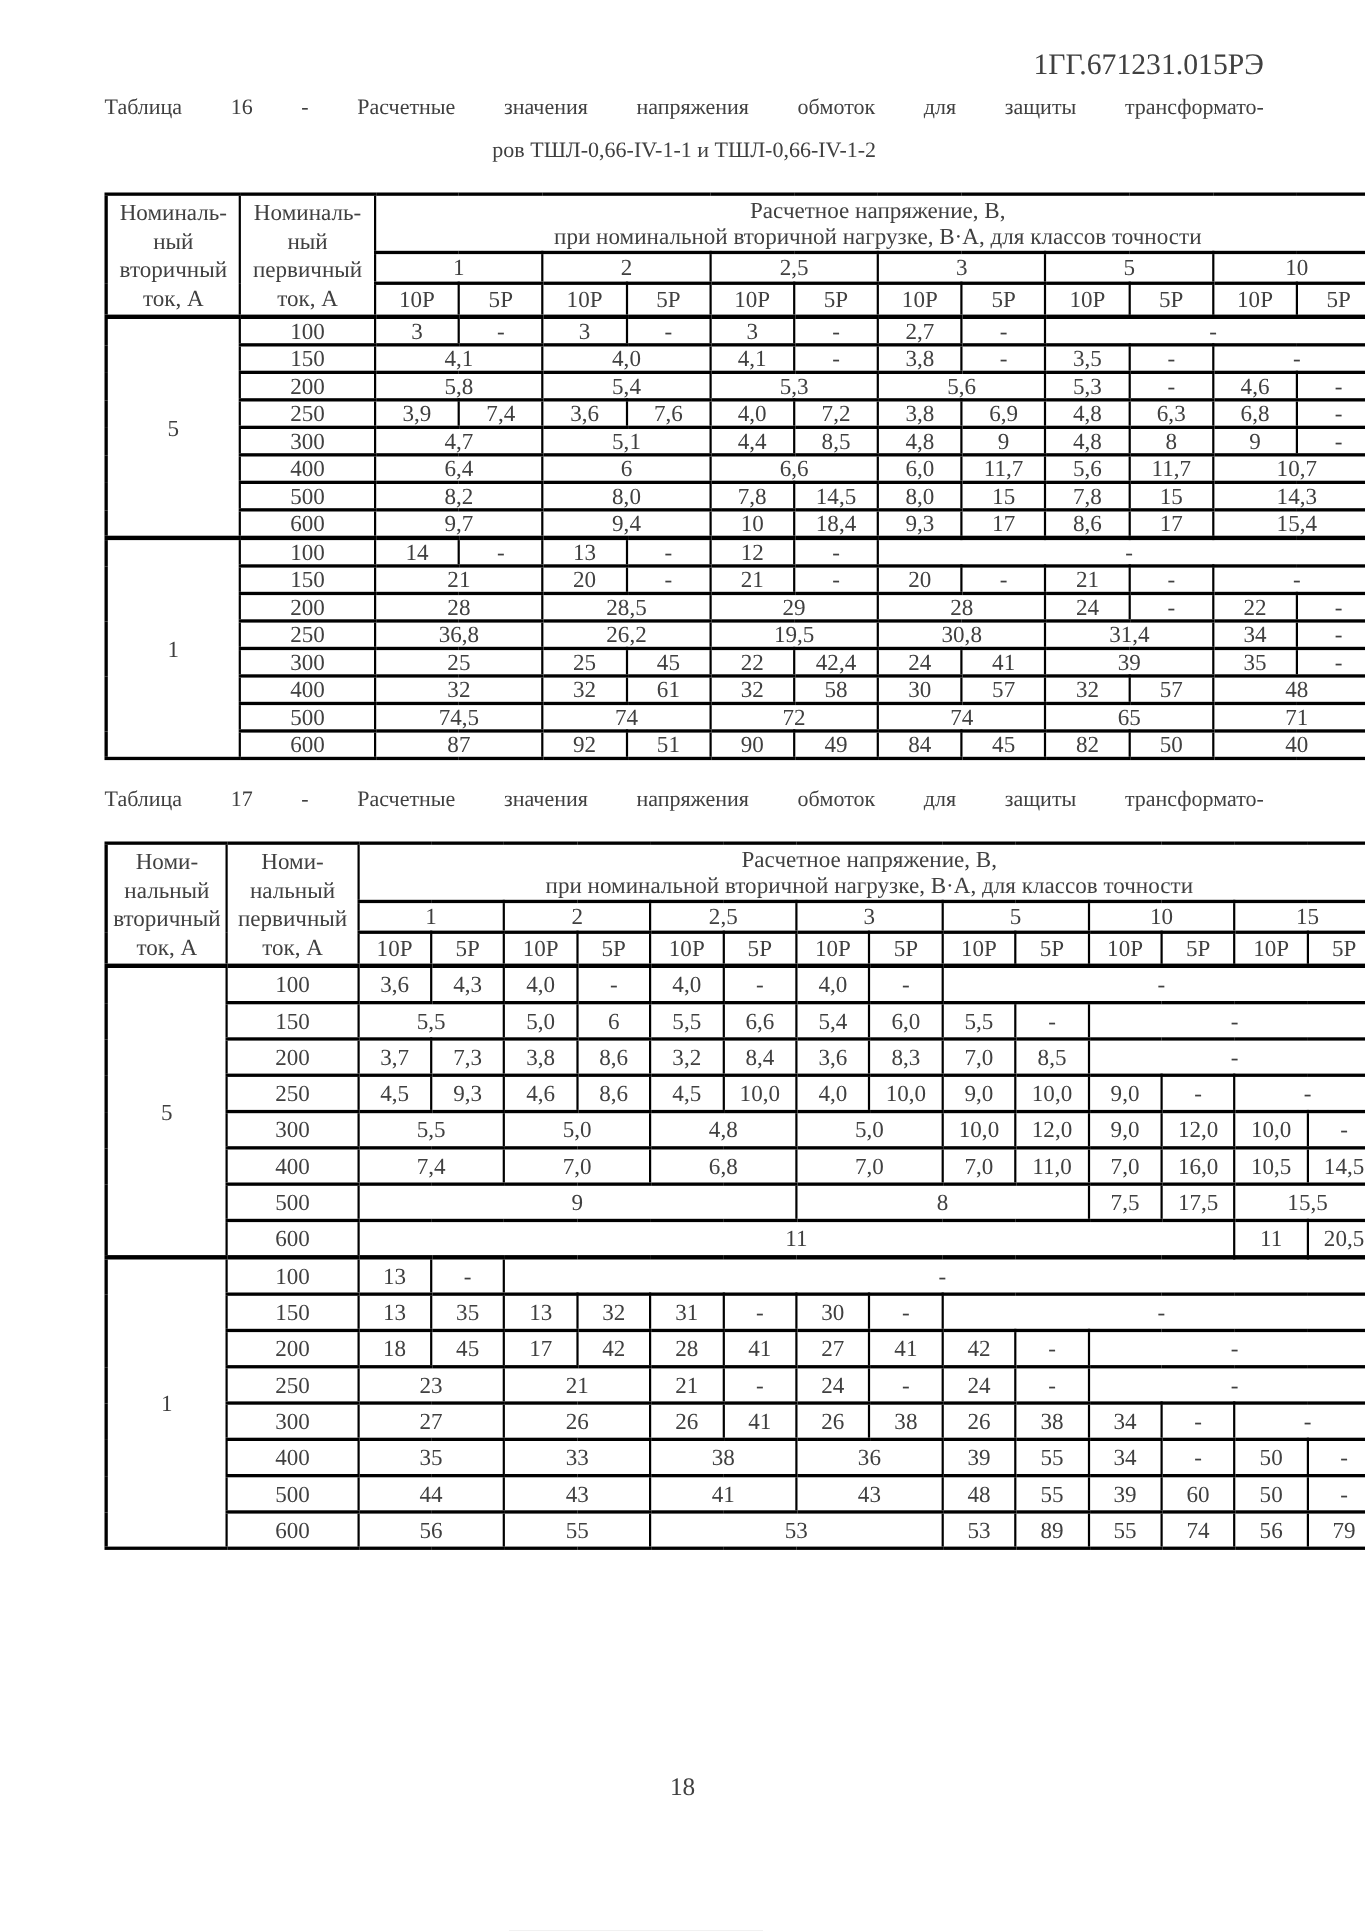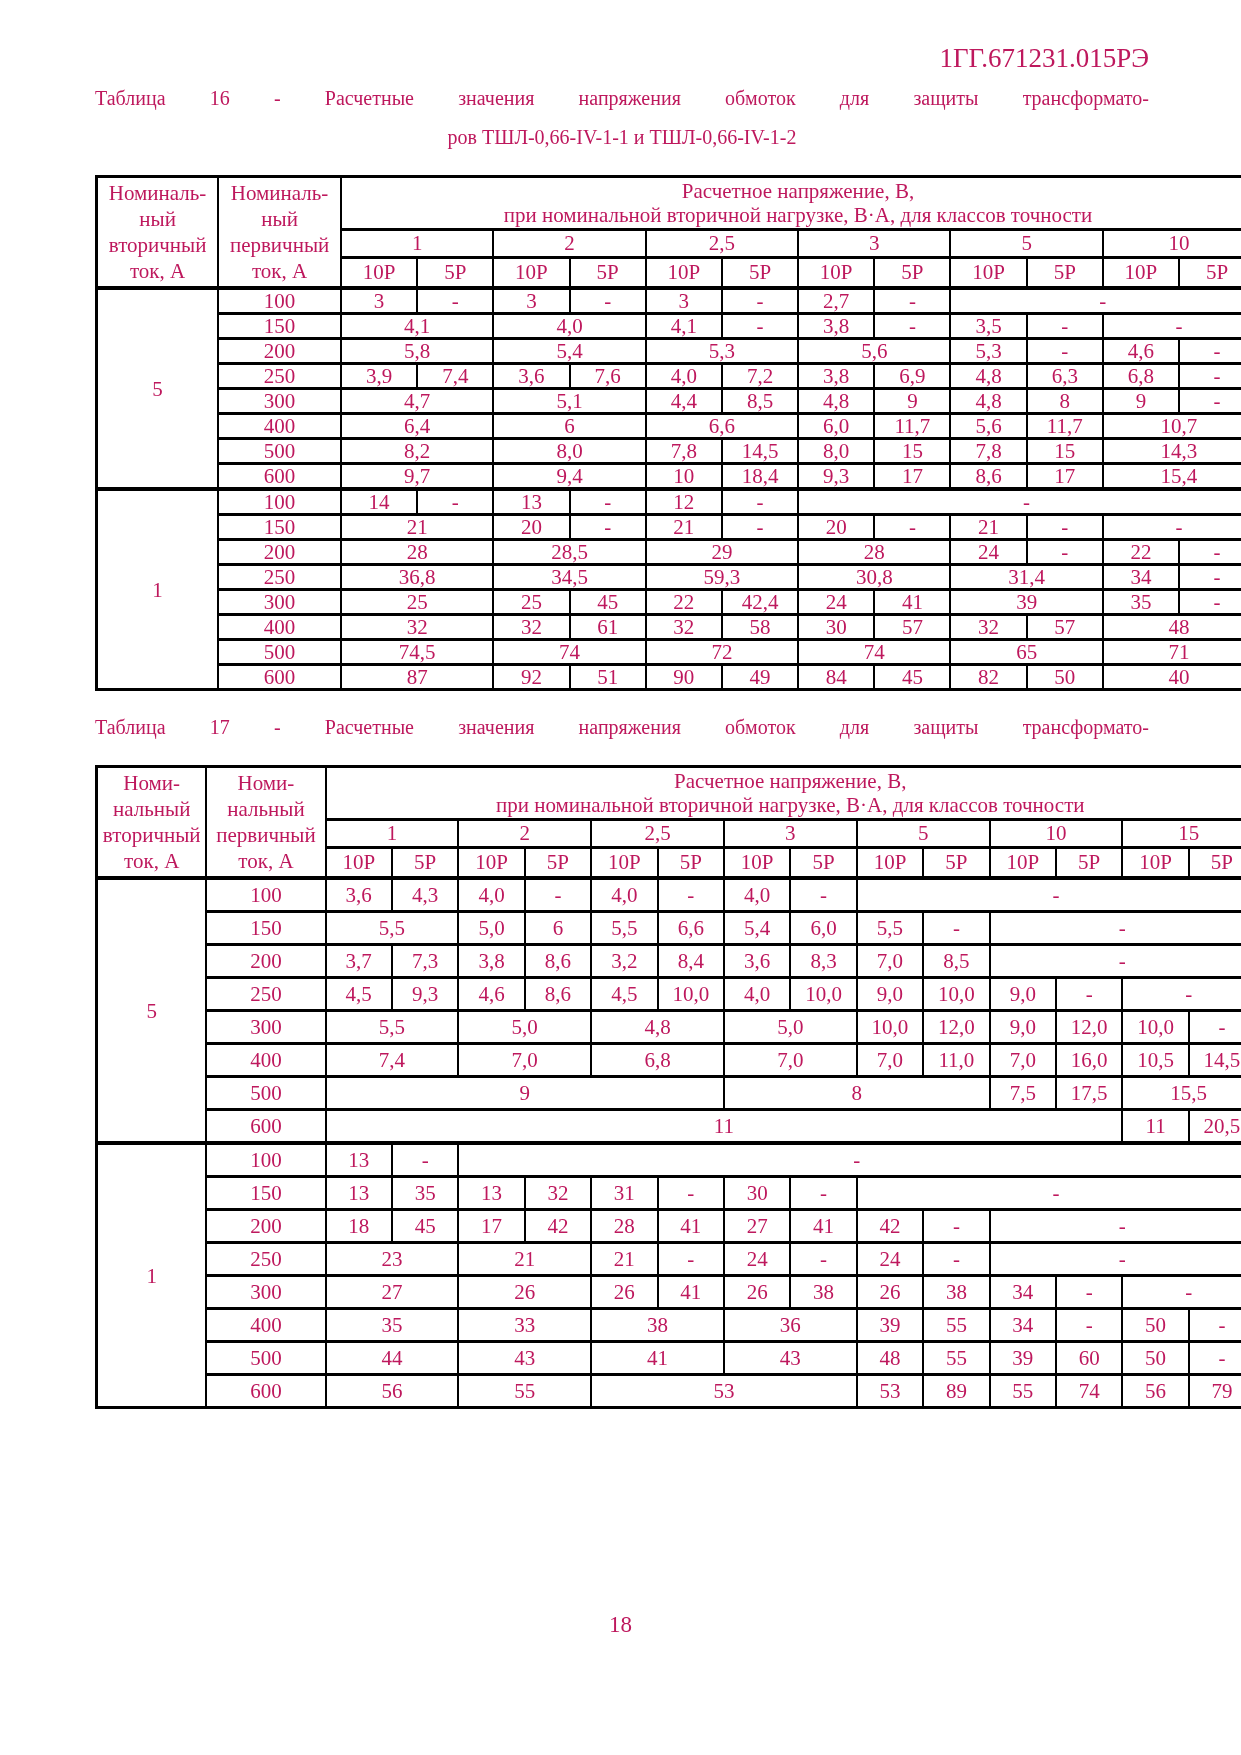--- a/index.html
+++ b/index.html
@@ -1,18 +1,18 @@
 <!DOCTYPE html>
 <html><head>
 <meta charset="utf-8">
 <style>
   html,body{margin:0;padding:0;background:#e8e8e8;}
   .page{
     position:relative;width:1241px;height:1755px;background:#ffffff;
-    font-family:"Liberation Serif",serif;color:#be185d;overflow:hidden;margin:0 auto;
+    font-family:"Liberation Serif",serif;color:#404040;overflow:hidden;margin:0 auto;
   }
   .content{position:absolute;left:95px;top:42px;width:1054px;}
   .doc-number{text-align:right;font-size:27px;line-height:32px;}
   .tbl-title{font-size:20px;line-height:39px;margin-top:5px;}
   .tbl-title .just{text-align:justify;text-align-last:justify;}
   .tbl-title .left{text-align:center;}
   table.data-table{
     border-collapse:collapse;table-layout:fixed;width:1162px;
     border:3px solid #000;margin-top:18px;
   }
@@ -227,22 +227,22 @@
             <td colspan="2">29</td>
             <td colspan="2">28</td>
             <td>24</td>
             <td>-</td>
             <td>22</td>
             <td>-</td>
           </tr>
           <tr>
             <td>250</td>
             <td colspan="2">36,8</td>
-            <td colspan="2">34,5</td>
-            <td colspan="2">59,3</td>
+            <td colspan="2">26,2</td>
+            <td colspan="2">19,5</td>
             <td colspan="2">30,8</td>
             <td colspan="2">31,4</td>
             <td>34</td>
             <td>-</td>
           </tr>
           <tr>
             <td>300</td>
             <td colspan="2">25</td>
             <td>25</td>
             <td>45</td>

